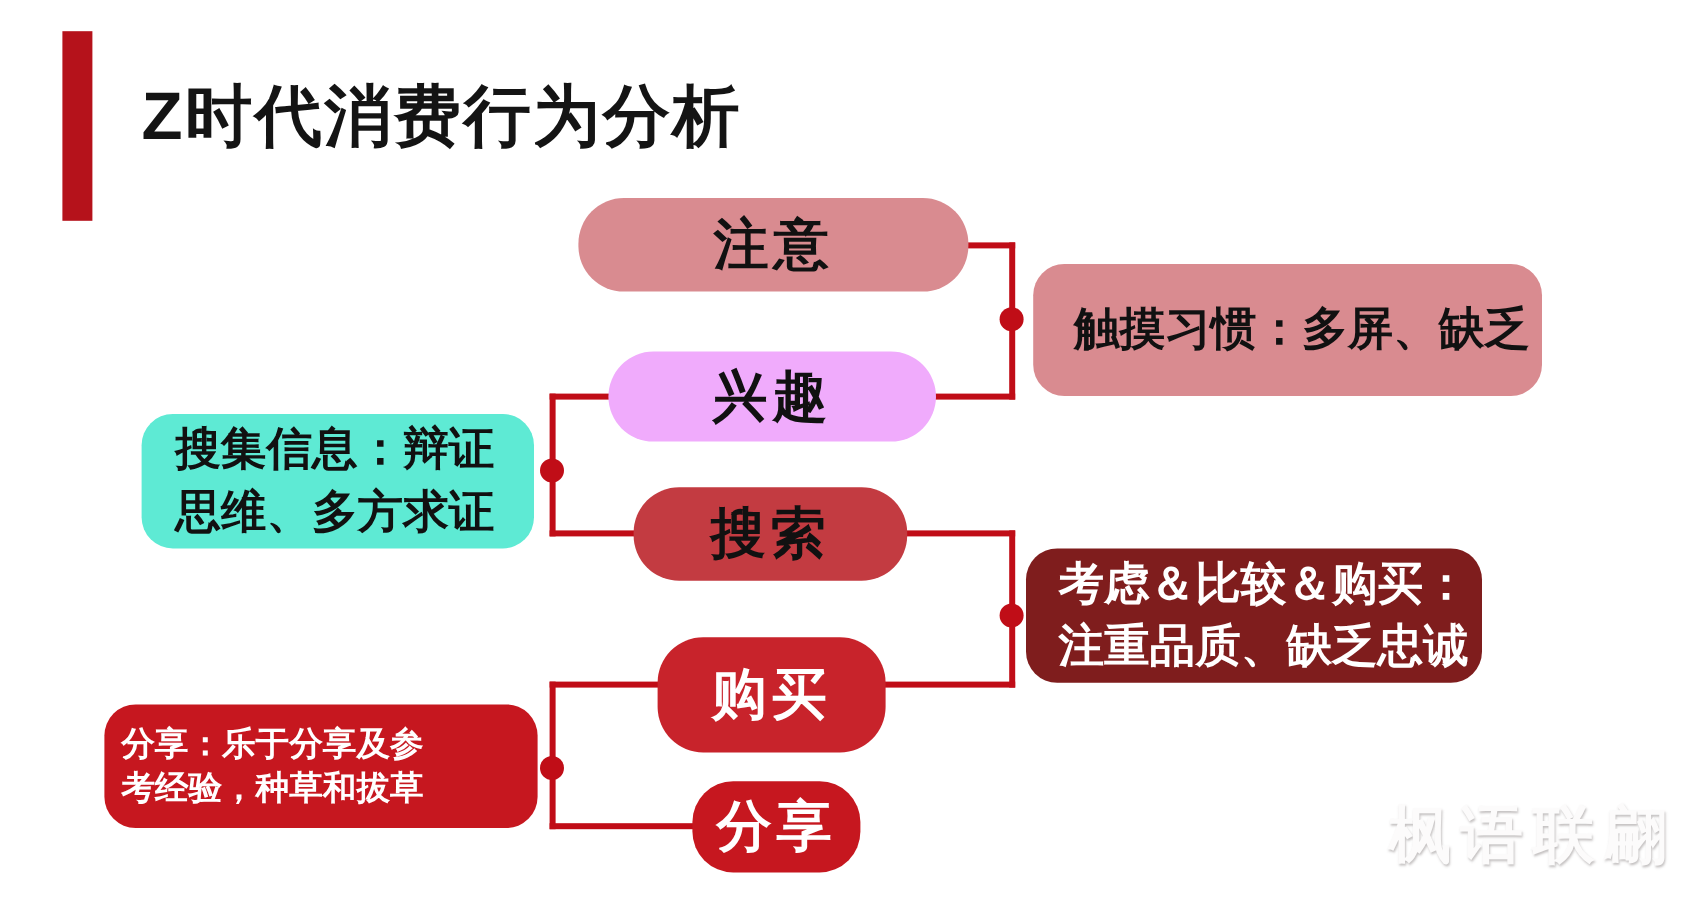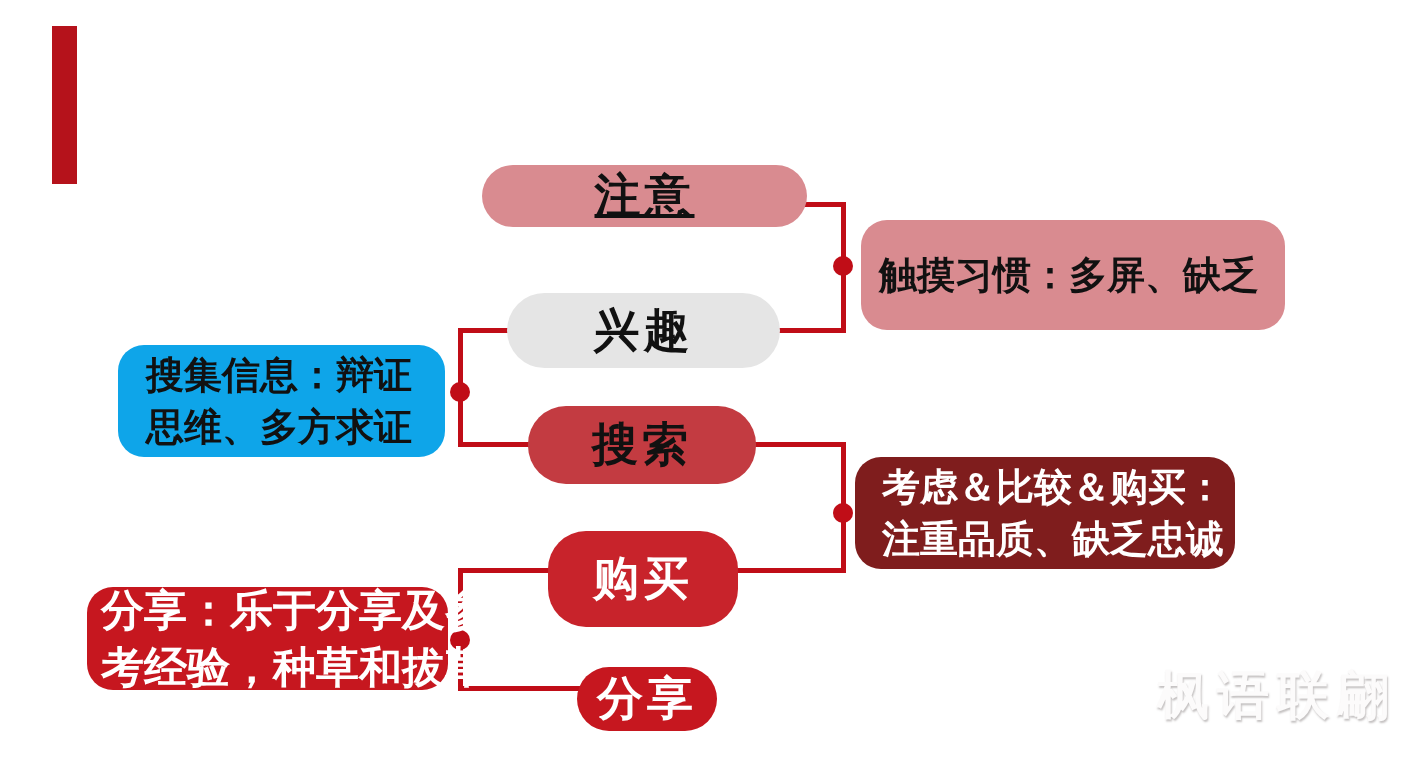--- a/index.html
+++ b/index.html
@@ -15,37 +15,37 @@
     white-space: nowrap;
   }
 
   
   .stage {
     position: absolute; box-sizing: border-box;
     display: flex; align-items: center; justify-content: center;
     border-radius: 38px; font-size: 46px; font-weight: bold; letter-spacing: 4px;
     white-space: nowrap;
   }
-  .stage-attention { left: 482px; top: 165px; width: 325px; height: 62px; text-decoration: underline; }
+  .stage-attention { left: 482px; top: 165px; width: 325px; height: 78px; }
   .stage-interest  { left: 507px; top: 293px; width: 273px; height: 75px; }
   .stage-search    { left: 528px; top: 406px; width: 228px; height: 78px; }
   .stage-purchase  { left: 548px; top: 531px; width: 190px; height: 96px; }
-  .stage-share     { left: 577px; top: 651px; width: 140px; height: 64px; border-radius: 34px; margin-top: 16px; }
+  .stage-share     { left: 577px; top: 651px; width: 140px; height: 76px; border-radius: 34px; }
 
   
   .annotation {
     position: absolute; box-sizing: border-box;
     display: flex; flex-direction: column; justify-content: center;
     border-radius: 26px; font-size: 38px; font-weight: bold; line-height: 1.38;
     white-space: nowrap;
   }
-  .annotation-touch    { left: 861px; top: 220px; width: 424px; height: 110px; padding-left: 18px; }
+  .annotation-touch    { left: 861px; top: 220px; width: 424px; height: 110px; padding-left: 34px; }
   .annotation-info     { left: 118px; top: 345px; width: 327px; height: 112px; padding-left: 28px; }
   .annotation-consider { left: 855px; top: 457px; width: 380px; height: 112px; padding-left: 16px; }
-  .annotation-sharing  { left: 87px;  top: 587px; width: 361px; height: 103px; padding-left: 14px; font-size: 43px; line-height: 1.32; }
+  .annotation-sharing  { left: 87px;  top: 587px; width: 361px; height: 103px; padding-left: 14px; font-size: 28px; line-height: 1.32; }
 
   
   .conn { position: absolute; }
   .c1a { left: 803px; top: 202px; width: 43px;  height: 5px; }
   .c1b { left: 841px; top: 202px; width: 5px;   height: 131px; }
   .c1c { left: 777px; top: 328px; width: 69px;  height: 5px; }
   .c2a { left: 458px; top: 328px; width: 54px;  height: 5px; }
   .c2b { left: 458px; top: 328px; width: 5px;   height: 119px; }
   .c2c { left: 458px; top: 442px; width: 76px;  height: 5px; }
   .c3a { left: 752px; top: 442px; width: 94px;  height: 5px; }
@@ -68,20 +68,21 @@
     text-shadow: 1px 2px 2px rgba(125,118,118,0.45), -1px -1px 1px rgba(255,255,255,0.9);
     white-space: nowrap;
   }
 </style>
 </head>
 <body>
 
 <div class="canvas">
 
   <div class="accent-bar" style="background-color: rgb(181, 18, 27);"></div>
+  <h1 class="title">Z时代消费行为分析</h1>
 
   <div class="conn c1a" style="background-color: rgb(192, 13, 23);"></div>
   <div class="conn c1b" style="background-color: rgb(192, 13, 23);"></div>
   <div class="conn c1c" style="background-color: rgb(192, 13, 23);"></div>
   <div class="dot dot1" style="background-color: rgb(192, 13, 23);"></div>
 
   <div class="conn c2a" style="background-color: rgb(192, 13, 23);"></div>
   <div class="conn c2b" style="background-color: rgb(192, 13, 23);"></div>
   <div class="conn c2c" style="background-color: rgb(192, 13, 23);"></div>
   <div class="dot dot2" style="background-color: rgb(192, 13, 23);"></div>
@@ -92,37 +93,37 @@
   <div class="dot dot3" style="background-color: rgb(192, 13, 23);"></div>
 
   <div class="conn c4a" style="background-color: rgb(192, 13, 23);"></div>
   <div class="conn c4b" style="background-color: rgb(192, 13, 23);"></div>
   <div class="conn c4c" style="background-color: rgb(192, 13, 23);"></div>
   <div class="dot dot4" style="background-color: rgb(192, 13, 23);"></div>
 
   <div class="stage stage-attention" style="background-color: rgb(217, 139, 144); color: rgb(17, 17, 17);">
     <span>注意</span>
   </div>
-  <div class="stage stage-interest" style="background-color: #e5e5e5; color: rgb(17, 17, 17);">
+  <div class="stage stage-interest" style="background-color: #f0abfc; color: rgb(17, 17, 17);">
     <span>兴趣</span>
   </div>
   <div class="stage stage-search" style="background-color: rgb(195, 59, 65); color: rgb(17, 17, 17); justify-content: center;">
     <span>搜索</span>
   </div>
   <div class="stage stage-purchase" style="background-color: rgb(200, 35, 43); color: rgb(255, 255, 255);">
     <span>购买</span>
   </div>
   <div class="stage stage-share" style="background-color: rgb(198, 23, 31); color: rgb(255, 255, 255);">
     <span>分享</span>
   </div>
 
   <div class="annotation annotation-touch" style="background-color: rgb(217, 139, 144); color: rgb(17, 17, 17);">
     <div>触摸习惯：多屏、缺乏</div>
   </div>
-  <div class="annotation annotation-info" style="background-color: #0ea5e9; color: rgb(17, 17, 17);">
+  <div class="annotation annotation-info" style="background-color: #5eead4; color: rgb(17, 17, 17);">
     <div>搜集信息：辩证</div>
     <div>思维、多方求证</div>
   </div>
   <div class="annotation annotation-consider" style="background-color: #7f1d1d; color: rgb(255, 255, 255); text-align: center;">
     <div>考虑＆比较＆购买：</div>
     <div>注重品质、缺乏忠诚</div>
   </div>
   <div class="annotation annotation-sharing" style="background-color: rgb(198, 23, 31); color: rgb(255, 255, 255);">
     <div>分享：乐于分享及参</div>
     <div>考经验，种草和拔草</div>

